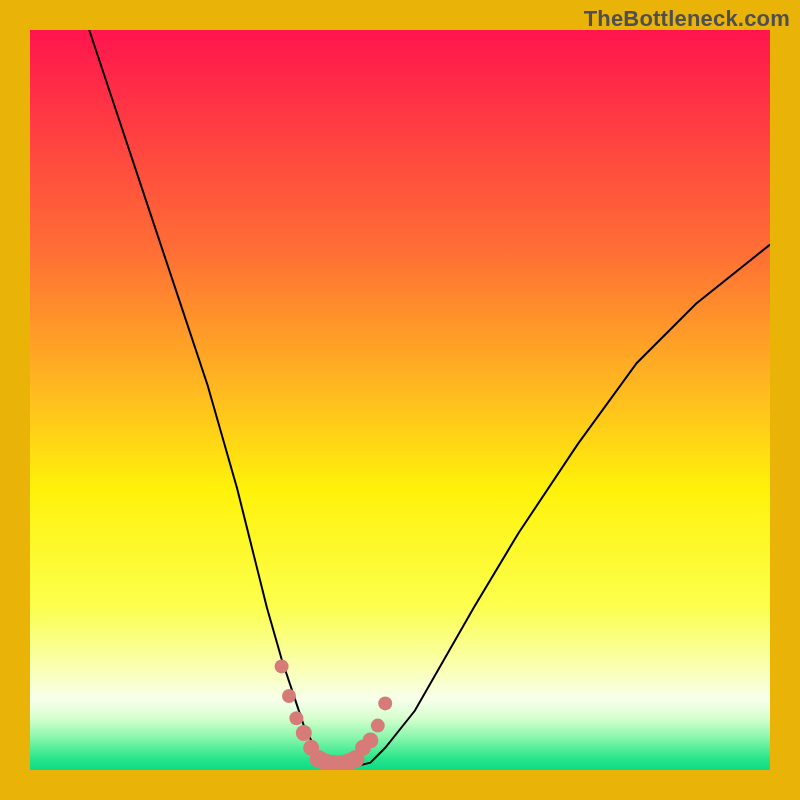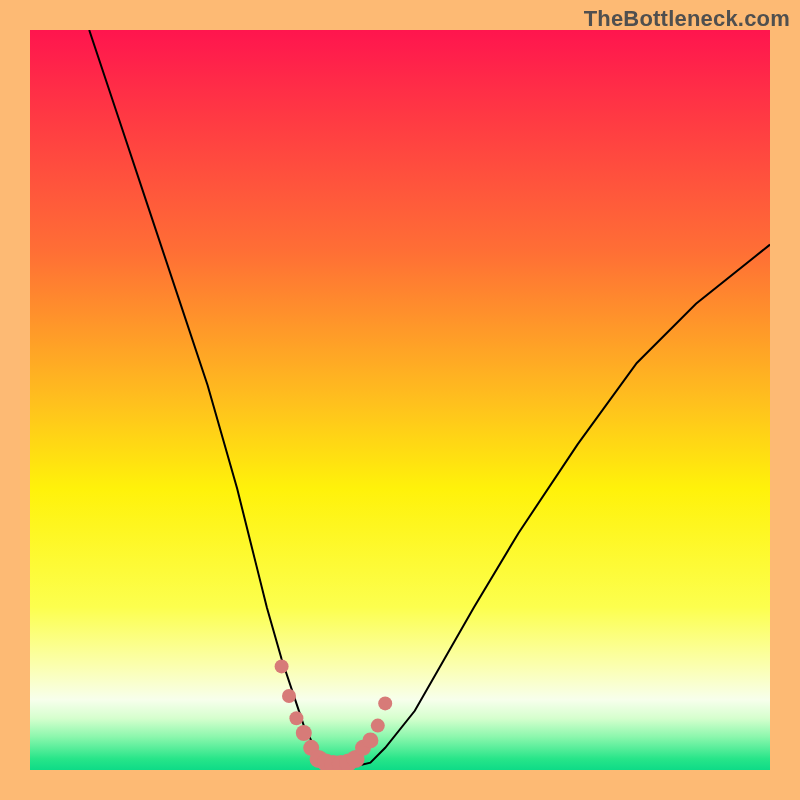--- a/index.html
+++ b/index.html
@@ -7,21 +7,21 @@
     padding: 0;
     width: 800px;
     height: 800px;
     background: #000;
     overflow: hidden;
     font-family: Arial, Helvetica, sans-serif;
   }
   .frame {
     position: absolute;
     inset: 0;
-    background: #fdba74;
+    background: #eab308;
   }
   .plot-area {
     position: absolute;
     left: 30px;
     top: 30px;
     width: 740px;
     height: 740px;
     overflow: hidden;
   }
   .gradient-bg {

